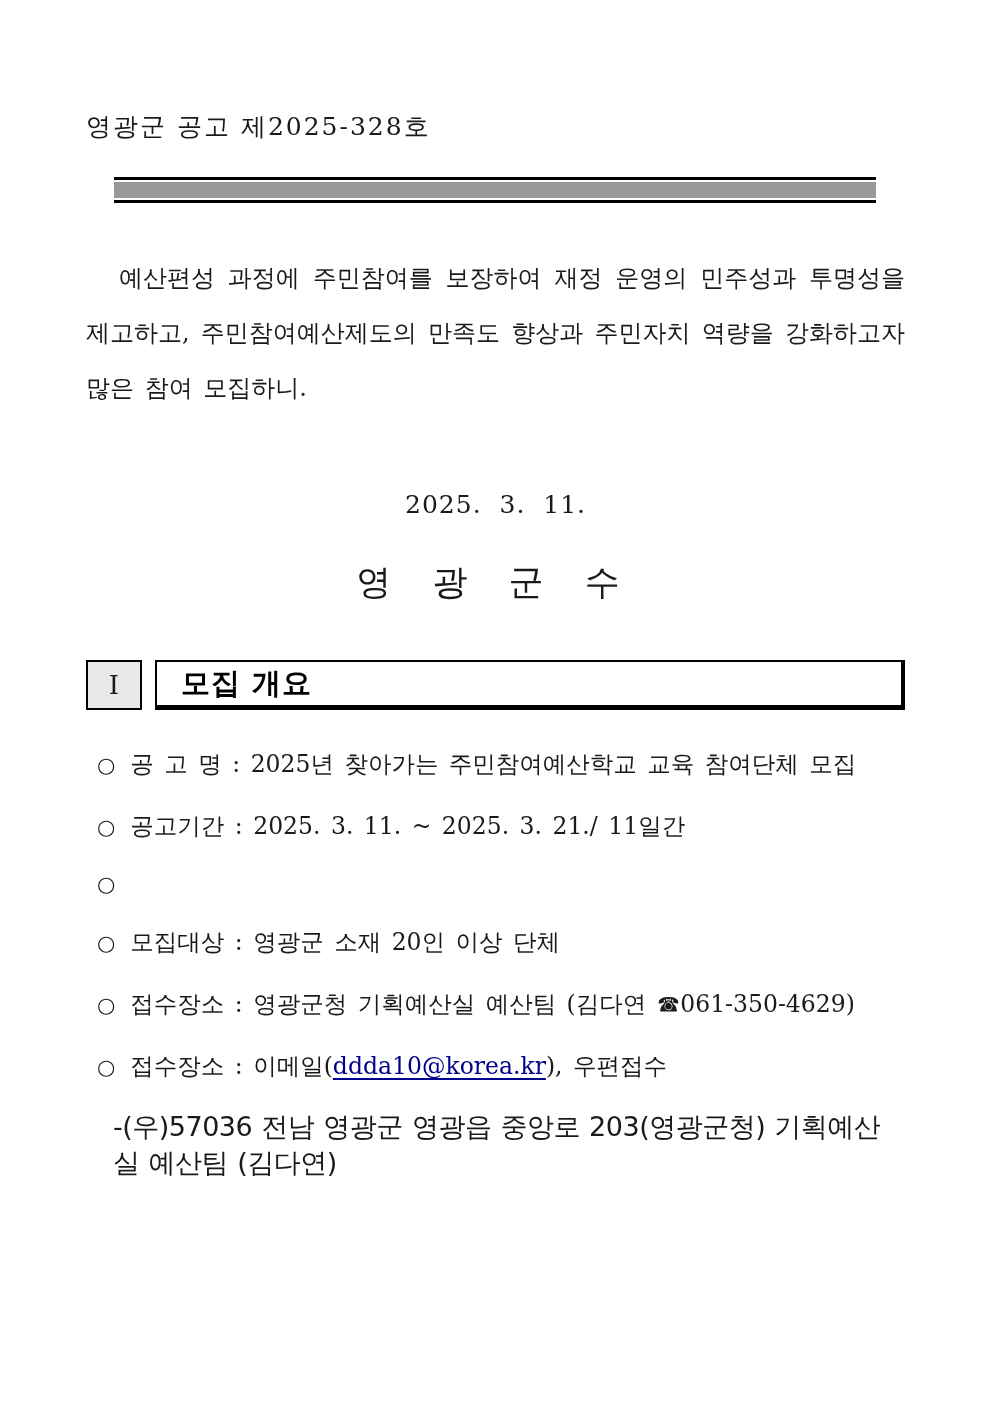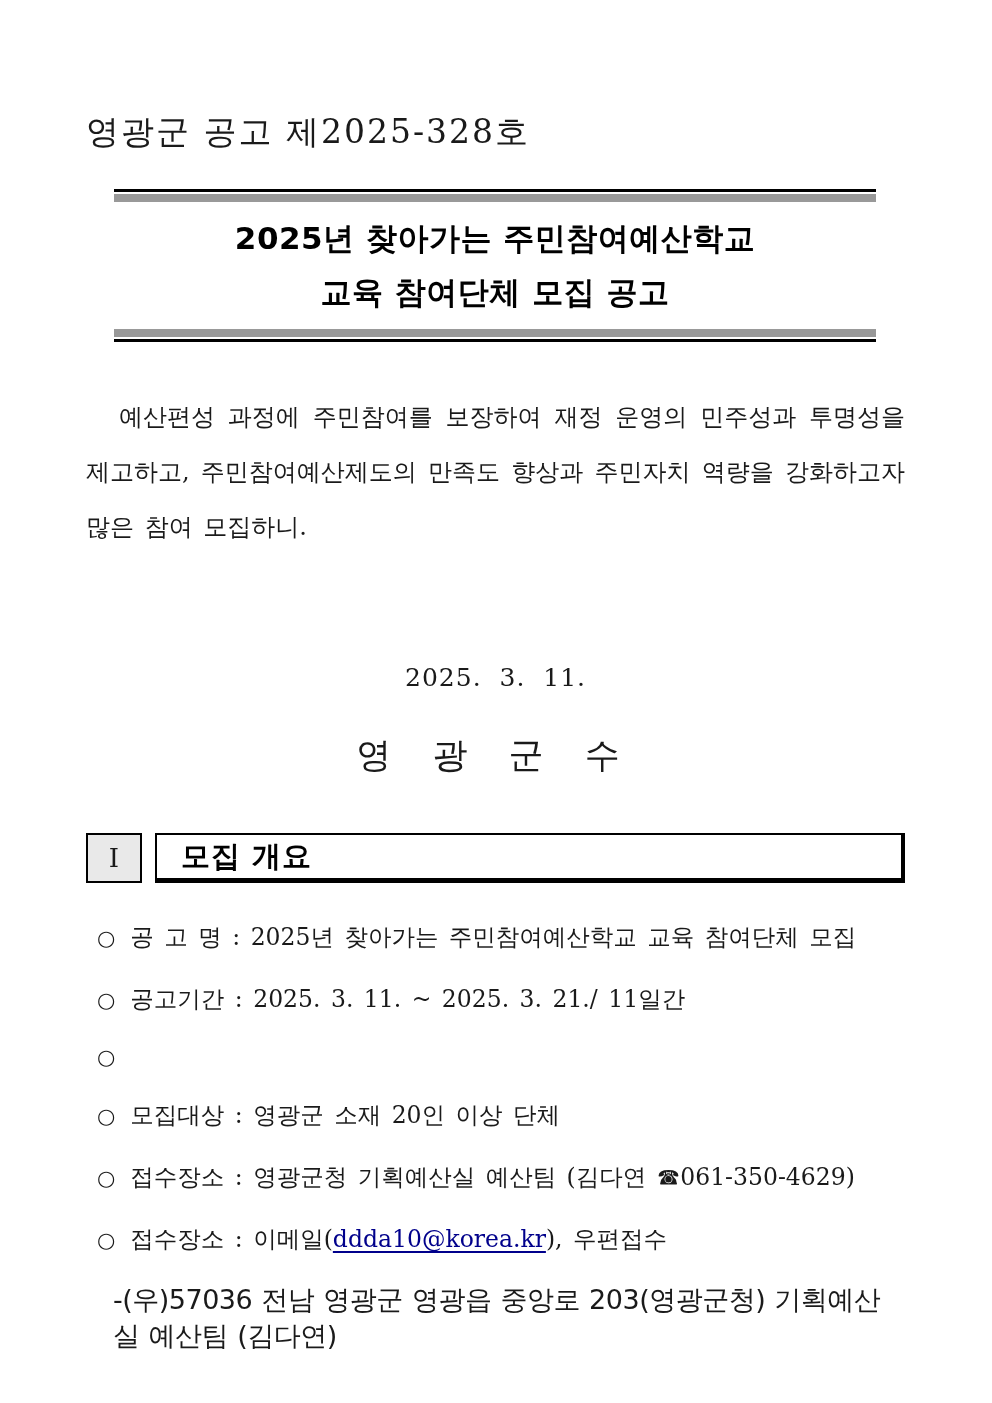--- a/index.html
+++ b/index.html
@@ -15,21 +15,21 @@
     background:#ffffff;
     color:var(--text);
     font-family:"DejaVu Serif","Liberation Serif",serif;
     box-sizing:border-box;
     padding:0 87px 0 86px;
     overflow:hidden;
   }
   
   .notice-no{
     padding-top:110px;
-    font-size:33px;
+    font-size:25px;
     letter-spacing:2px;
     white-space:pre-wrap;
   }
   
   .title-box{
     margin:34px 29px 0 28px;
   }
   .dbl-rule{line-height:0;}
   .dbl-rule.top{border-top:3px solid #000;padding-top:2px;}
   .dbl-rule.top::after{content:"";display:block;height:8px;background:var(--rule-gray);}
@@ -55,21 +55,21 @@
   .body-line{
     text-align:justify;
     text-align-last:justify;
     word-spacing:3px;
     white-space:normal;
   }
   .body-line.first{text-indent:33px;}
   .body-line.last{text-align:left;text-align-last:left;}
   
   .date-line{
-    margin-top:108px;
+    margin-top:74px;
     text-align:center;
     font-size:25px;
     white-space:pre-wrap;
     letter-spacing:1px;
   }
   .signature{
     margin-top:40px;
     text-align:center;
     font-size:35px;
     letter-spacing:15px;
@@ -138,24 +138,20 @@
 </style>
 </head>
 <body>
 
 <div class="page">
 
   <div class="notice-no">영광군 공고 제2025-328호</div>
 
   <div class="title-box">
     <div class="dbl-rule top"></div>
-    <div class="title-text">
-      <div>2025년 찾아가는 주민참여예산학교</div>
-      <div>교육 참여단체 모집 공고</div>
-    </div>
     <div class="dbl-rule bottom"></div>
   </div>
 
   <div class="body-para">
     <div class="body-line first">예산편성 과정에 주민참여를 보장하여 재정 운영의 민주성과 투명성을</div>
     <div class="body-line">제고하고, 주민참여예산제도의 만족도 향상과 주민자치 역량을 강화하고자</div>
     <div class="body-line last">많은 참여 모집하니.</div>
   </div>
 
   <div class="date-line">2025.  3.  11.</div>

